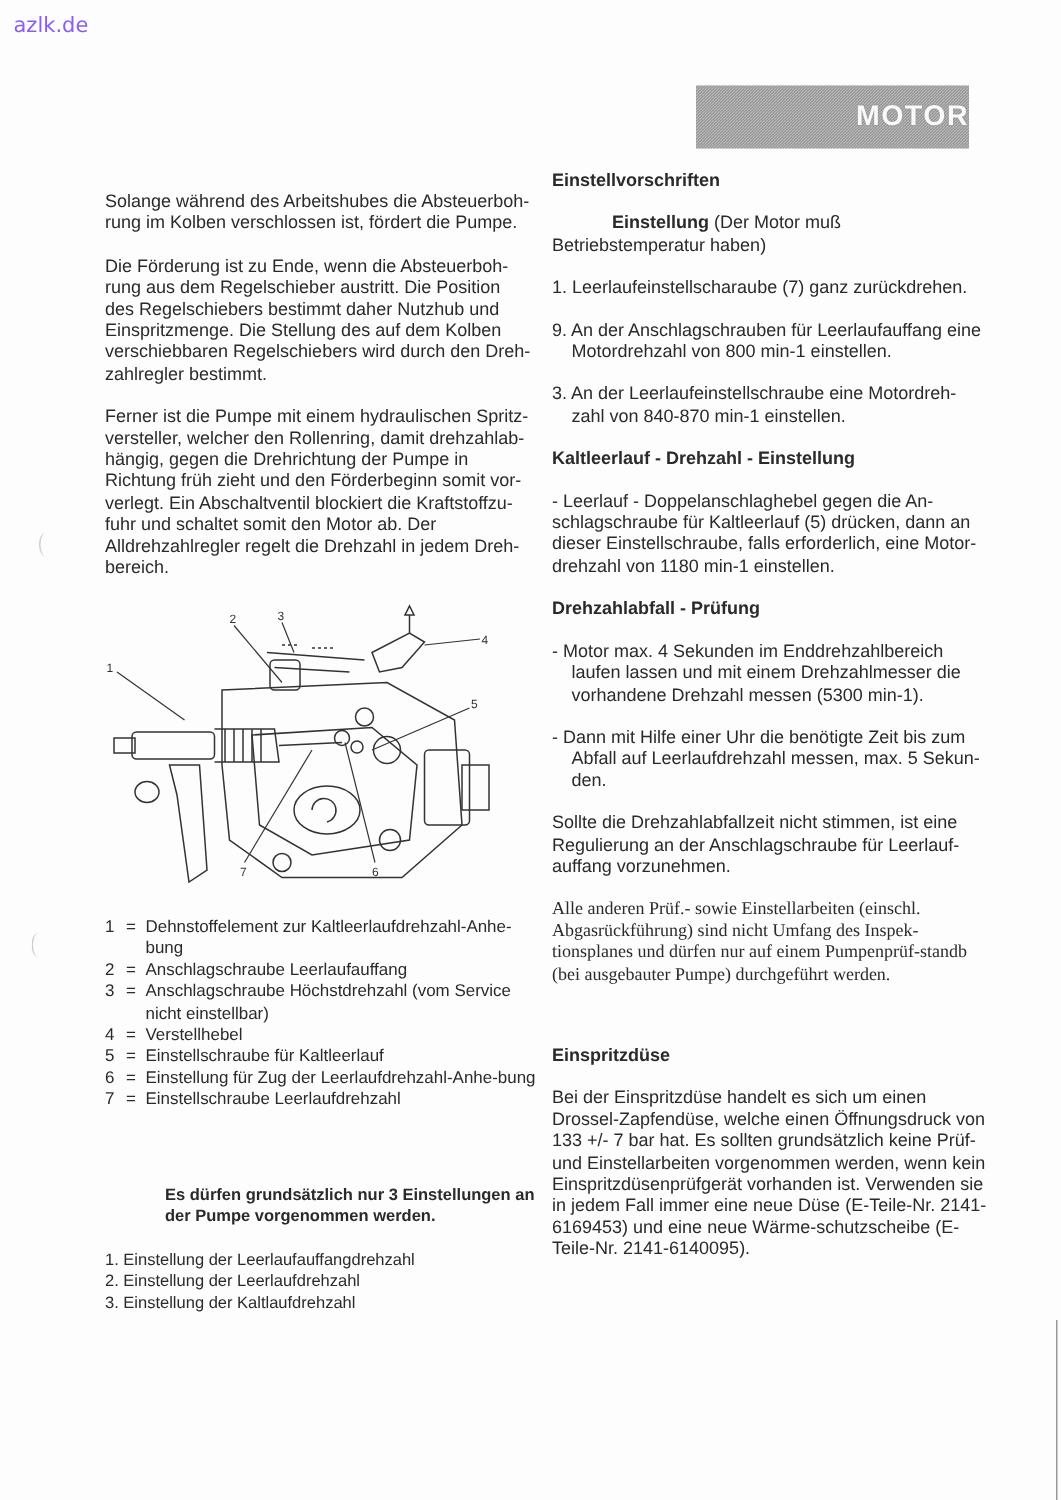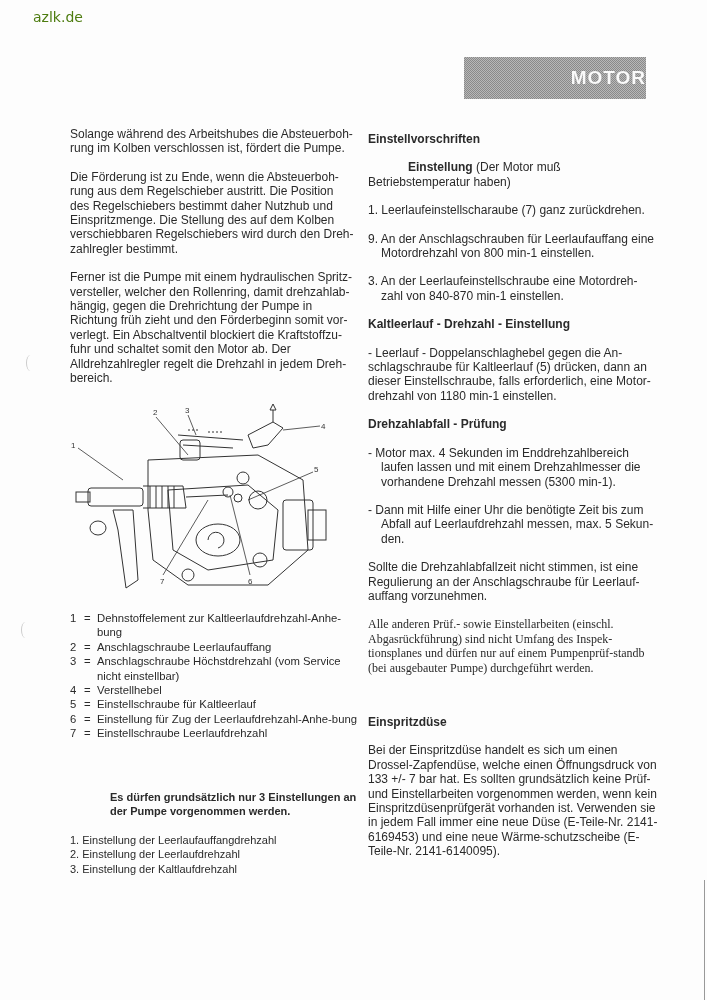--- a/index.html
+++ b/index.html
@@ -1,33 +1,33 @@
 <!DOCTYPE html>
 <html><head>
 <meta charset="utf-8">
 <style>
   html, body { margin:0; padding:0; }
   body {
     width:707px; height:1000px; background:#fdfdfd; position:relative; overflow:hidden;
     font-family:"Liberation Sans", sans-serif; color:#2a2a2a;
   }
-  .watermark { position:absolute; left:9px; top:9px; font-family:"DejaVu Sans", sans-serif; font-size:14px; color:#4d7c0f;margin-left:24px; }
+  .watermark { position:absolute; left:9px; top:9px; font-family:"DejaVu Sans", sans-serif; font-size:14px; color:#8b5cf6; }
   .badge {
     position:absolute; left:464px; top:57px; width:182px; height:42px;
     background-color:#b8b8b8;
     background-image:
       linear-gradient(45deg, #8a8a8a 25%, transparent 25%, transparent 75%, #8a8a8a 75%),
       linear-gradient(45deg, #8a8a8a 25%, transparent 25%, transparent 75%, #8a8a8a 75%);
     background-size:2px 2px; background-position:0 0, 1px 1px;
     display:flex; align-items:center; justify-content:flex-end;
   }
   .badge span { color:#fafafa; font-weight:bold; font-size:19px; letter-spacing:1px; text-shadow:0 0 1px #888; }
   .col { position:absolute; font-size:12px; line-height:14.4px; }
   .left { left:70px; top:127px; width:285px; }
-  .right { left:368px; top:132px; width:290px; }
+  .right { left:368px; top:113px; width:290px; }
   p { margin:0 0 14px 0; }
   .bold { font-weight:bold;margin-left:40px; }
   .h { font-weight:bold; margin:0 0 14px 0; }
   .item { padding-left:13px; text-indent:-13px; margin:0 0 14px 0; }
   .legend { position:absolute; left:70px; top:611px; width:290px; font-size:11.3px; line-height:14.4px; }
   .legend .row { display:flex; }
   .legend .num { width:14px; flex:none; }
   .legend .eq { width:13px; flex:none; }
   .legend .txt { flex:1; }
   .notice { position:absolute; left:70px; top:790px; width:290px; font-size:11px; line-height:14.4px; }

